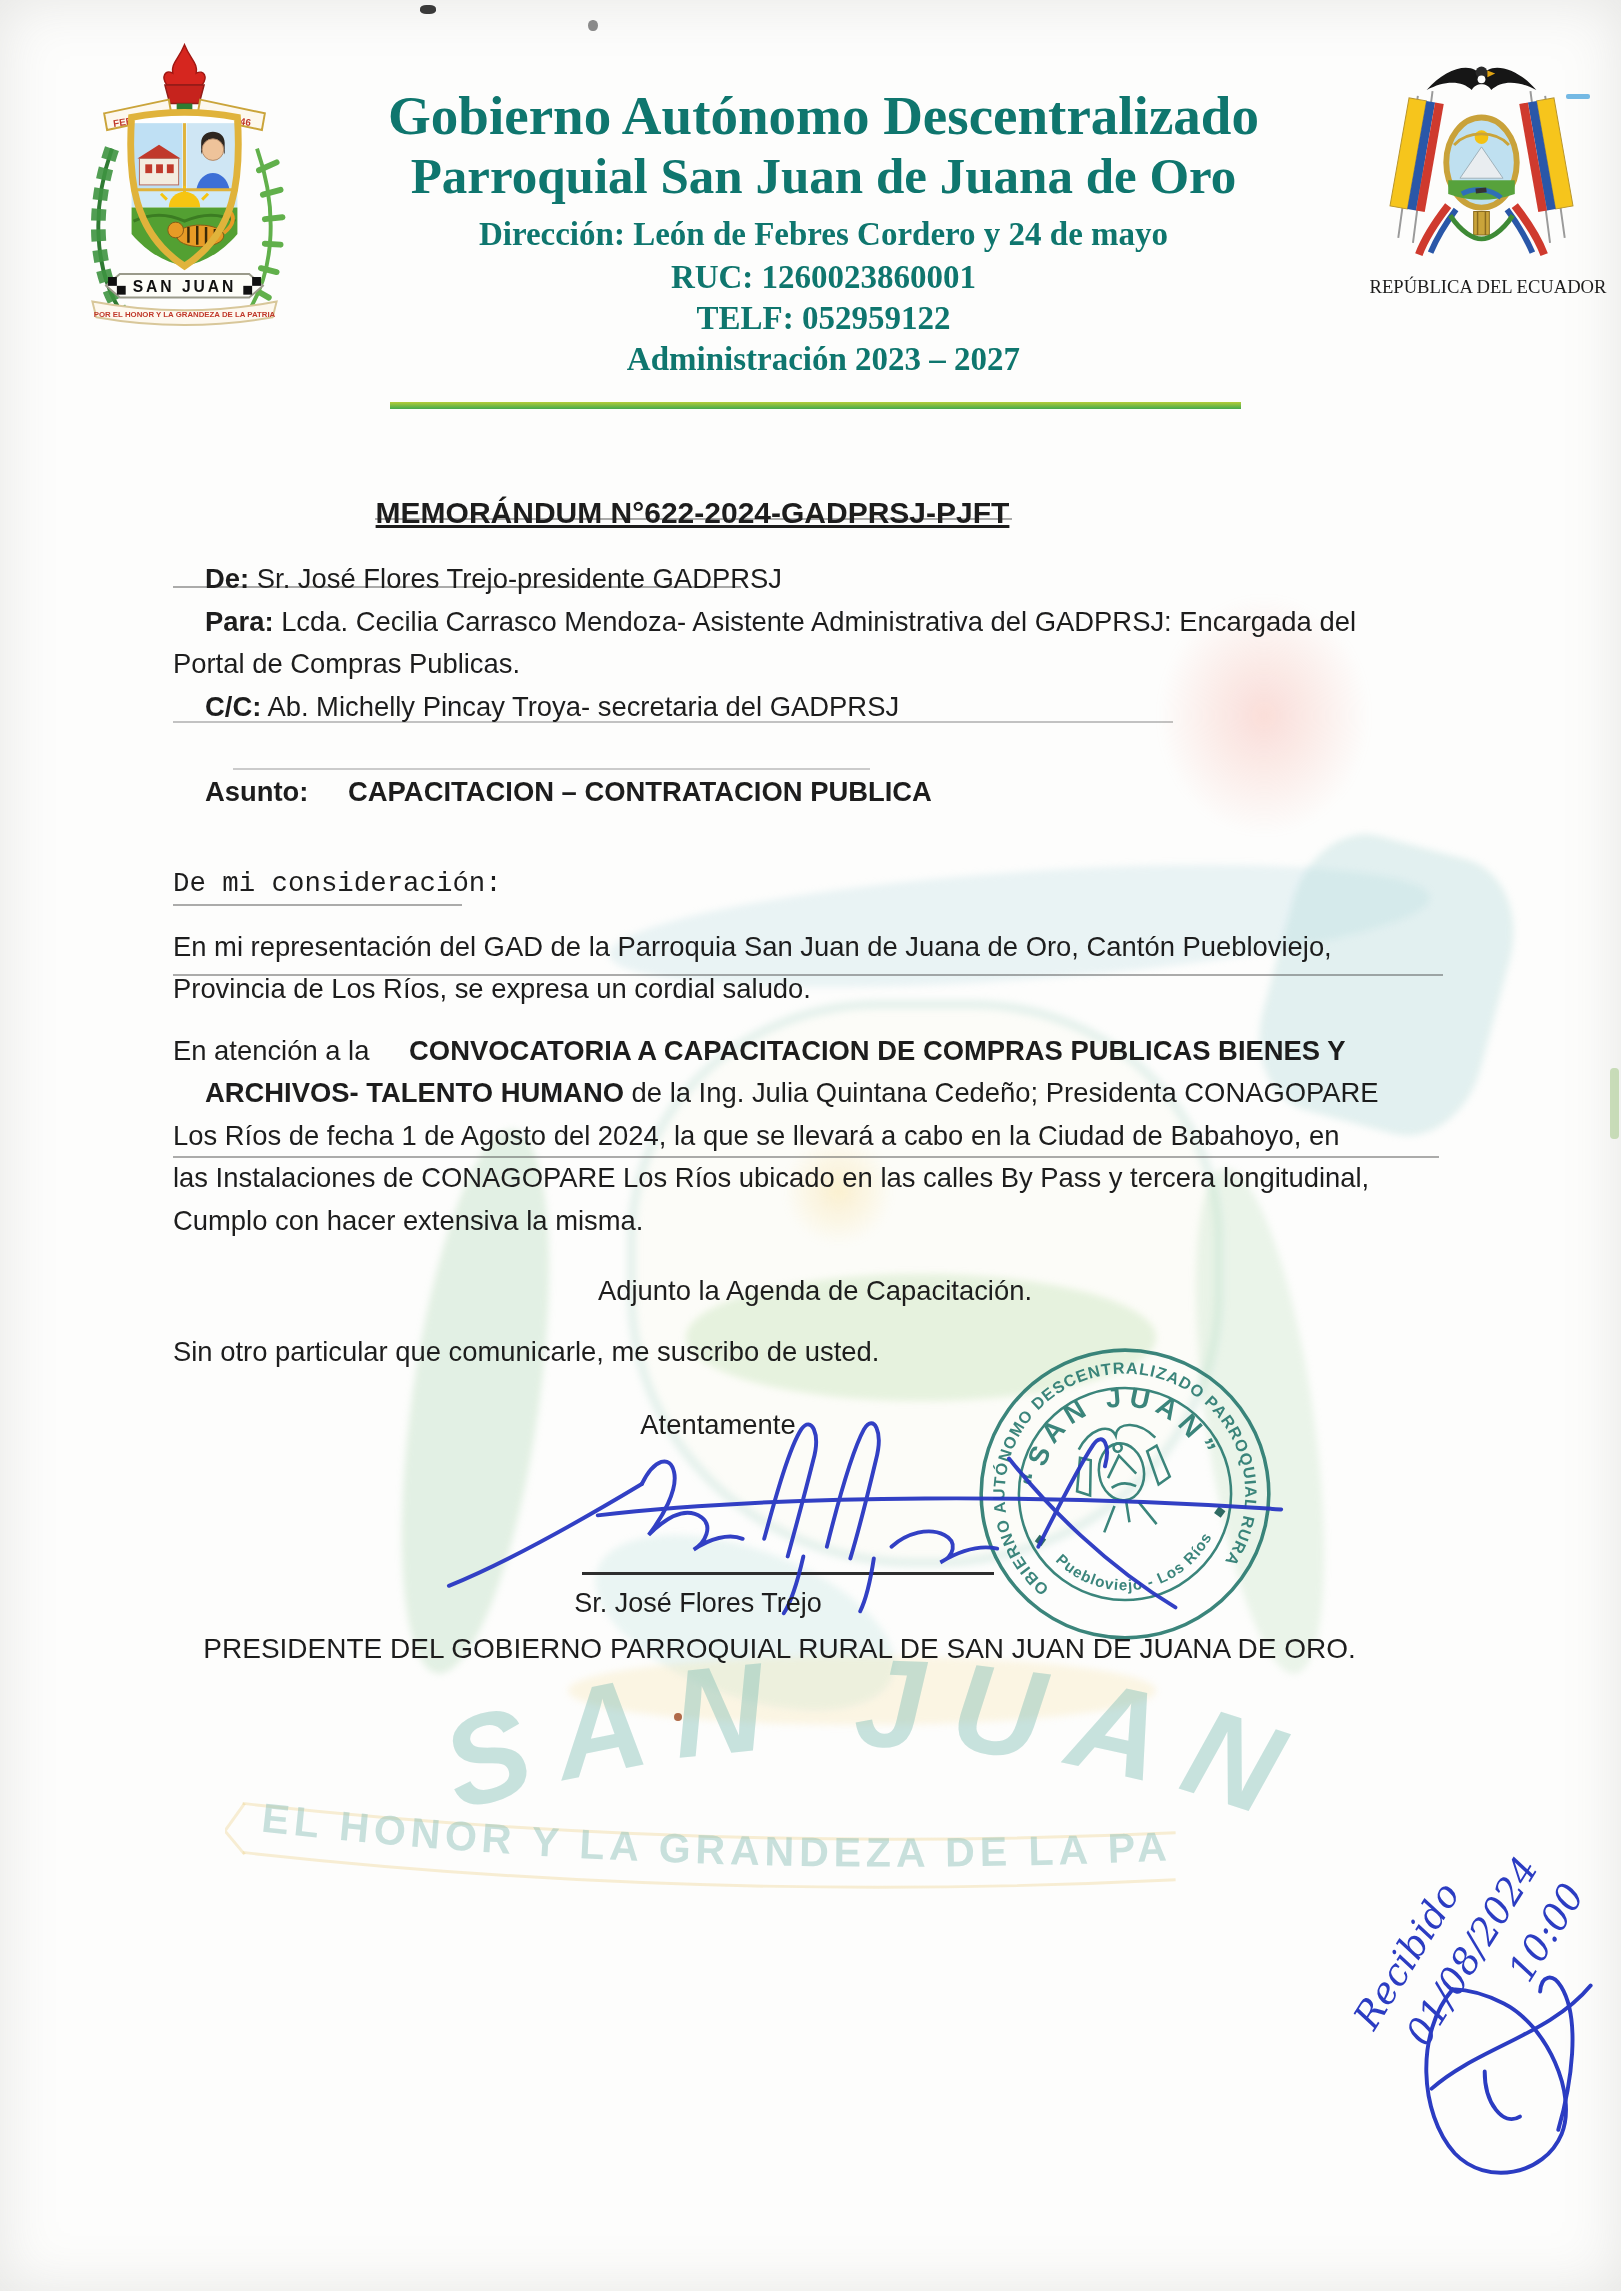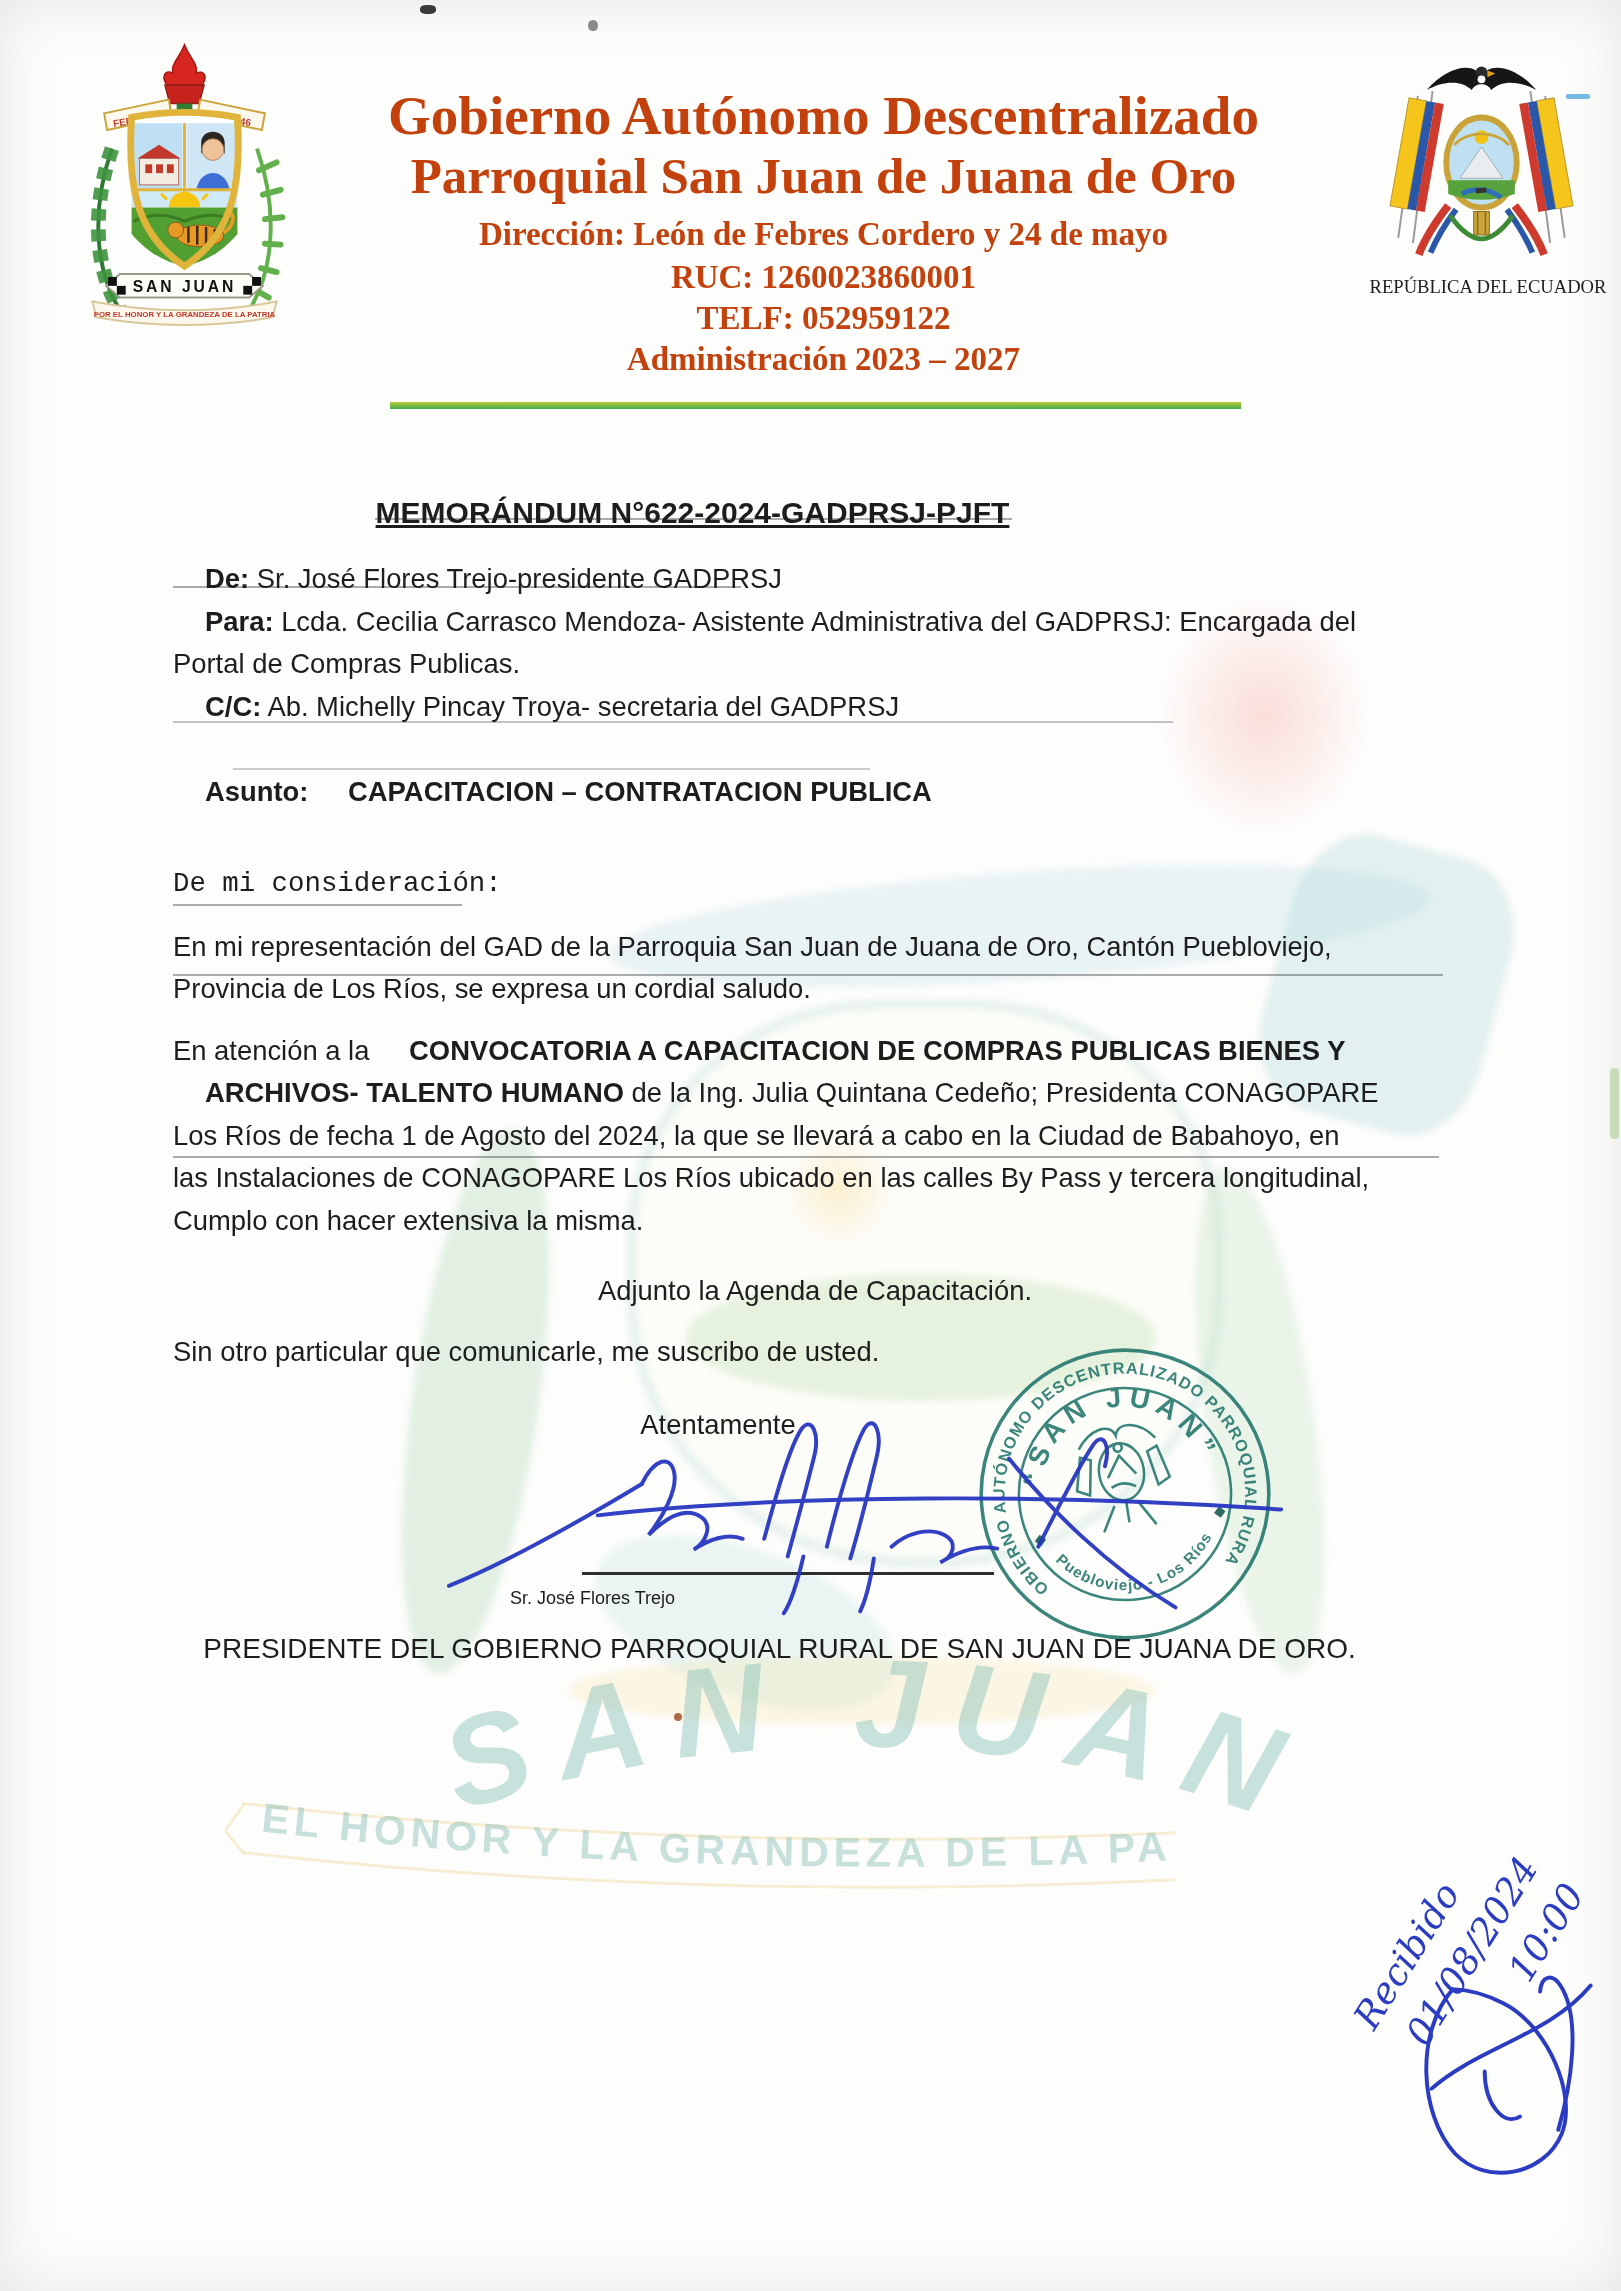--- a/index.html
+++ b/index.html
@@ -5,39 +5,39 @@
   html,body{margin:0;padding:0;background:#e8e8e6;}
   .page{
     position:relative;width:1621px;height:2292px;margin:0 auto;
     background:#fdfdfc;overflow:hidden;
     font-family:"Liberation Sans",sans-serif;color:#1d1d1d;
     box-shadow:inset 0 0 59px rgba(120,120,115,.18);
   }
   .abs{position:absolute;}
   
   .hdr-center{left:314px;top:84px;width:1019px;text-align:center;
-    font-family:"Liberation Serif",serif;font-weight:bold;color:#c2410c;}
+    font-family:"Liberation Serif",serif;font-weight:bold;color:#0f766e;}
   .hdr-l1{font-size:55px;line-height:63px;}
   .hdr-l2{font-size:51px;line-height:59px;}
   .hdr-l3{font-size:33px;line-height:45px;margin-top:5.9px;}
   .hdr-sm{font-size:33px;line-height:41px;}
   .green-rule{left:390px;top:402px;width:851px;height:6.9px;
     background:linear-gradient(#b5cc3a,#44a94d);}
   .ec-caption{left:1341px;top:276px;width:294px;text-align:center;
     font-family:"Liberation Serif",serif;font-size:18.6px;color:#1d1d1d;}
   
   .bl{left:173px;width:1284px;font-size:27.4px;line-height:35px;white-space:nowrap;}
   .bold{font-weight:bold;margin-left:32px;}
   .memo-title{left:173px;top:496px;width:1039px;text-align:center;
     font-size:30px;font-weight:bold;text-decoration:underline;white-space:nowrap;}
   .center{text-align:center;}
   .crease{position:absolute;height:2px;background:rgba(70,70,70,.45);}
   
   .sig-line{left:582px;top:1572px;width:412px;height:2.9px;background:#2e2e2e;}
-  .signer-name{left:510px;top:1588px;width:412px;font-size:18px;}
+  .signer-name{left:492px;top:1588px;width:412px;text-align:center;font-size:27px;}
   .signer-title{left:167px;top:1633px;width:1225px;text-align:center;
     font-size:28px;font-weight:normal;white-space:nowrap;}
   
   .wm{position:absolute;pointer-events:none;}
   .wm-blur{filter:blur(3.9px);}
   
   .handwrite{left:1341px;top:2011px;width:412px;
     transform:rotate(-58deg);transform-origin:0 0;
     font-family:"DejaVu Serif",serif;font-style:italic;
     color:#2b3cc2;font-size:37px;line-height:53px;white-space:nowrap;}

